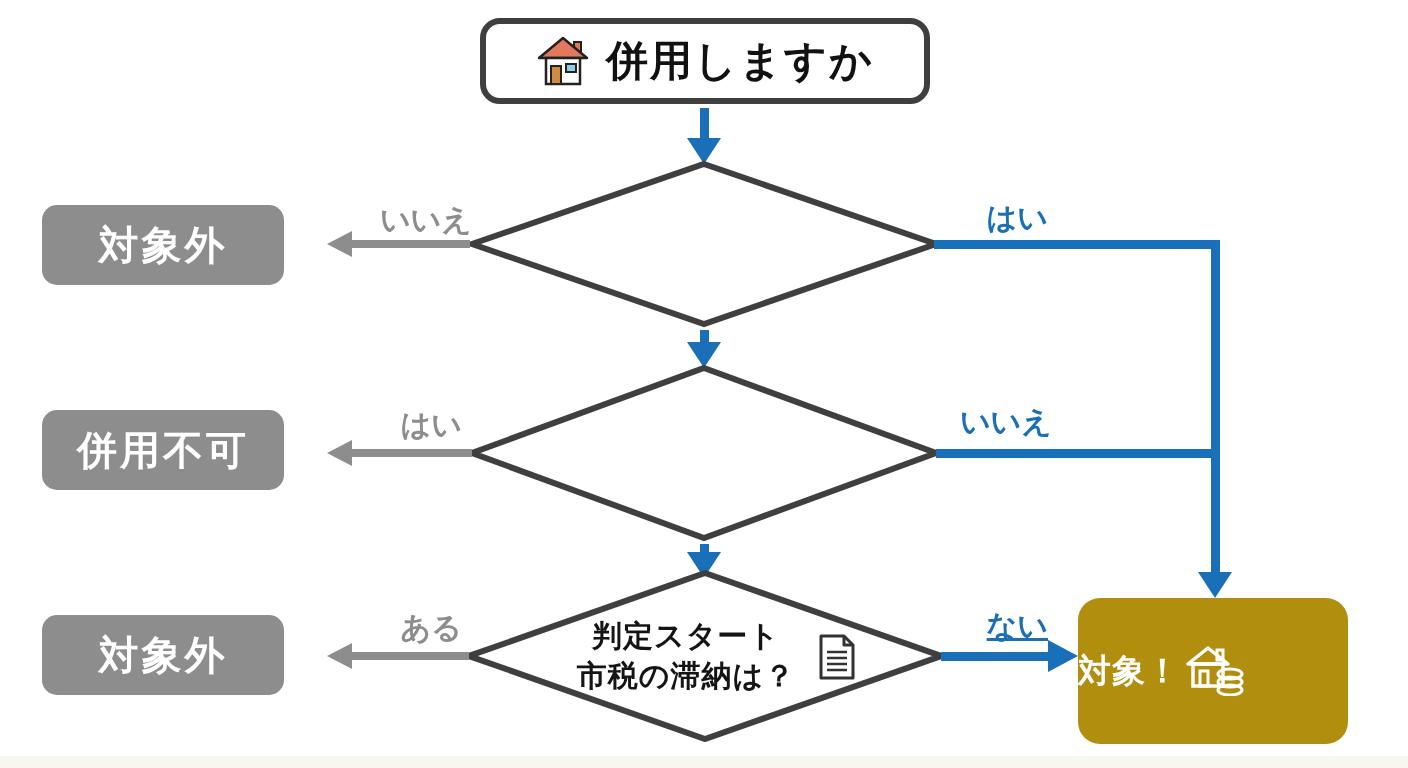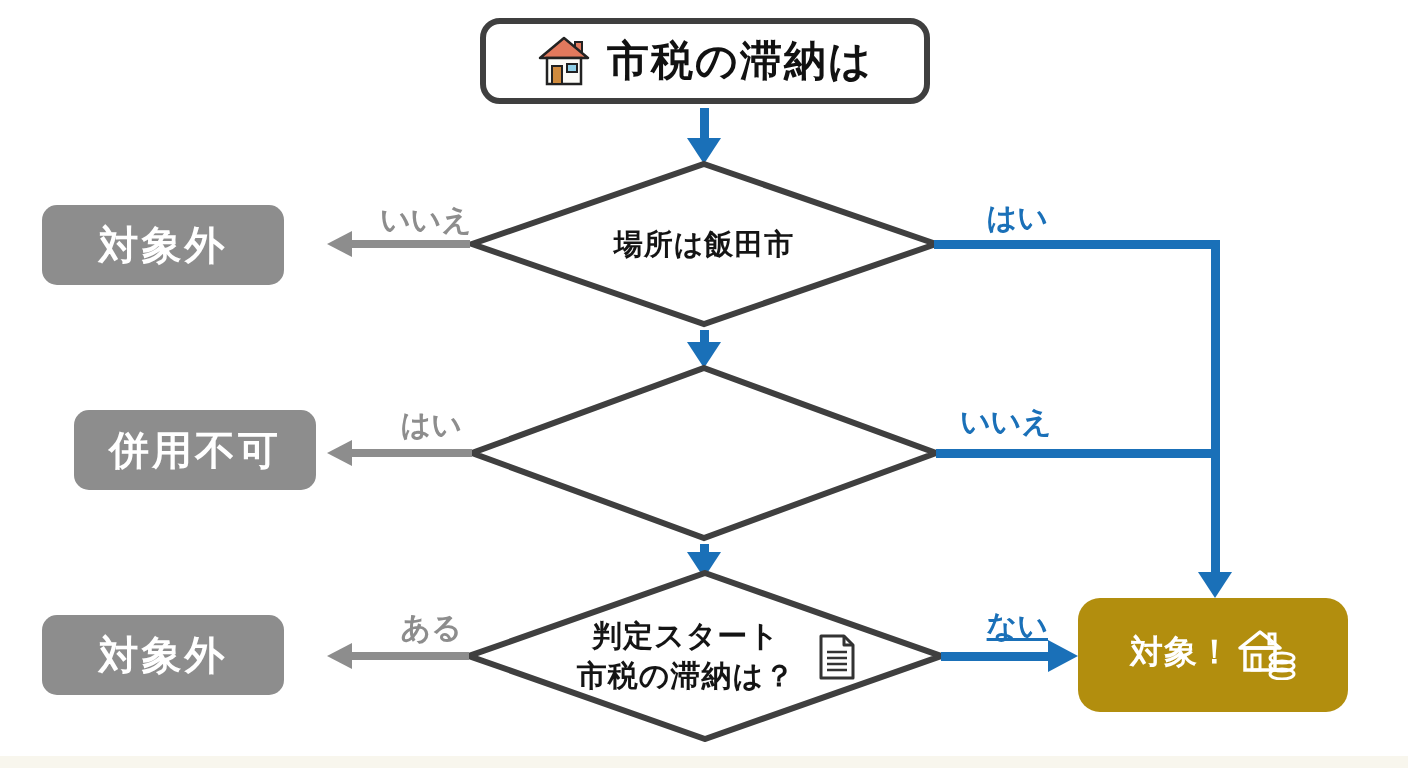--- a/index.html
+++ b/index.html
@@ -24,23 +24,23 @@
     text-align:center;color:#141414;font-size:29px;line-height:1.32;letter-spacing:1px;
   }
 
   
   .gray-box{
     position:absolute;left:42px;width:242px;height:80px;background:var(--c-gray,#8d8d8d);
     border-radius:15px;display:flex;align-items:center;justify-content:center;
     color:#fff;font-size:40px;letter-spacing:3px;
   }
   .result-box{
-    position:absolute;left:1078px;top:598px;width:270px;height:114px;background:var(--c-gold,#b28e0e);
-    border-radius:22px;display:flex;flex-direction:column;align-items:center;justify-content:center;
-    color:#fff;font-size:33px;line-height:1.25;letter-spacing:1px;font-family:Liberation Mono, monospace;
+    position:absolute;left:1078px;top:598px;width:270px;height:146px;background:var(--c-gold,#b28e0e);
+    border-radius:22px;display:flex;flex-direction:column;justify-content:center;
+    color:#fff;font-size:33px;line-height:1.25;letter-spacing:1px;
   }
   .result-row{display:flex;align-items:center;gap:6px;}
 
   
   .blue-shaft-v{position:absolute;width:9px;background:var(--c-blue,#1a70b8);}
   .blue-shaft-h{position:absolute;height:9px;background:var(--c-blue,#1a70b8);}
   .blue-head-down{position:absolute;width:0;height:0;border-left:17px solid transparent;
     border-right:17px solid transparent;border-top:26px solid var(--c-blue,#1a70b8);}
   .blue-head-right{position:absolute;width:0;height:0;border-top:16px solid transparent;
     border-bottom:16px solid transparent;border-left:30px solid var(--c-blue,#1a70b8);}
@@ -61,31 +61,30 @@
 <div class="canvas">
 
   <div class="start-box">
     <svg width="54" height="50" viewBox="0 0 54 50">
       <rect x="38" y="6" width="7" height="12" fill="#e2795d" stroke="#222" stroke-width="2"></rect>
       <polygon points="27,2 51,22 3,22" fill="#e2795d" stroke="#222" stroke-width="2.5" stroke-linejoin="round"></polygon>
       <rect x="10" y="22" width="34" height="26" fill="#fcfcf8" stroke="#222" stroke-width="2.5"></rect>
       <rect x="15" y="30" width="10" height="18" fill="#d08b3e" stroke="#222" stroke-width="2"></rect>
       <rect x="30" y="28" width="10" height="8" fill="#8fd0e8" stroke="#222" stroke-width="2"></rect>
     </svg>
-    <span class="start-label">市税の滞納は</span>
+    <span class="start-label">併用しますか</span>
   </div>
 
   <div class="blue-shaft-v" style="left:700px;top:108px;height:32px;"></div>
   <div class="blue-head-down" style="left:687px;top:138px;"></div>
 
   <svg class="diamond" style="left:468px;top:160px;" width="472" height="168">
     <polygon points="236,4 468,84 236,164 4,84" style="fill:#fff;stroke:var(--c-dark,#3f3f3f);stroke-width:6;"></polygon>
   </svg>
   <div class="dtext" style="left:468px;top:160px;width:472px;height:168px;">
-    <span>場所は飯田市</span>
   </div>
 
   <div class="gray-shaft-h" style="left:350px;top:240px;width:120px;"></div>
   <div class="gray-head-left" style="left:327px;top:231px;"></div>
   <div class="lbl lbl-gray" style="left:368px;top:200px;width:104px;">いいえ</div>
   <div class="gray-box" style="top:205px;">
     <span>対象外</span>
   </div>
 
   <div class="lbl lbl-blue" style="left:958px;top:198px;width:90px;">はい</div>
@@ -96,21 +95,21 @@
   <div class="blue-shaft-v" style="left:700px;top:330px;height:14px;"></div>
   <div class="blue-head-down" style="left:687px;top:342px;"></div>
 
   <svg class="diamond" style="left:468px;top:364px;" width="472" height="178">
     <polygon points="236,4 468,89 236,174 4,89" style="fill:#fff;stroke:var(--c-dark,#3f3f3f);stroke-width:6;"></polygon>
   </svg>
 
   <div class="gray-shaft-h" style="left:350px;top:449px;width:122px;"></div>
   <div class="gray-head-left" style="left:327px;top:440px;"></div>
   <div class="lbl lbl-gray" style="left:372px;top:405px;width:90px;">はい</div>
-  <div class="gray-box" style="top:410px;margin-left:32px;">
+  <div class="gray-box" style="top:410px;">
     <span>併用不可</span>
   </div>
 
   <div class="lbl lbl-blue" style="left:942px;top:402px;width:110px;">いいえ</div>
   <div class="blue-shaft-h" style="left:936px;top:449px;width:275px;"></div>
 
   <div class="blue-shaft-v" style="left:700px;top:544px;height:10px;"></div>
   <div class="blue-head-down" style="left:687px;top:552px;"></div>
 
   <svg class="diamond" style="left:466px;top:570px;" width="478" height="172">

